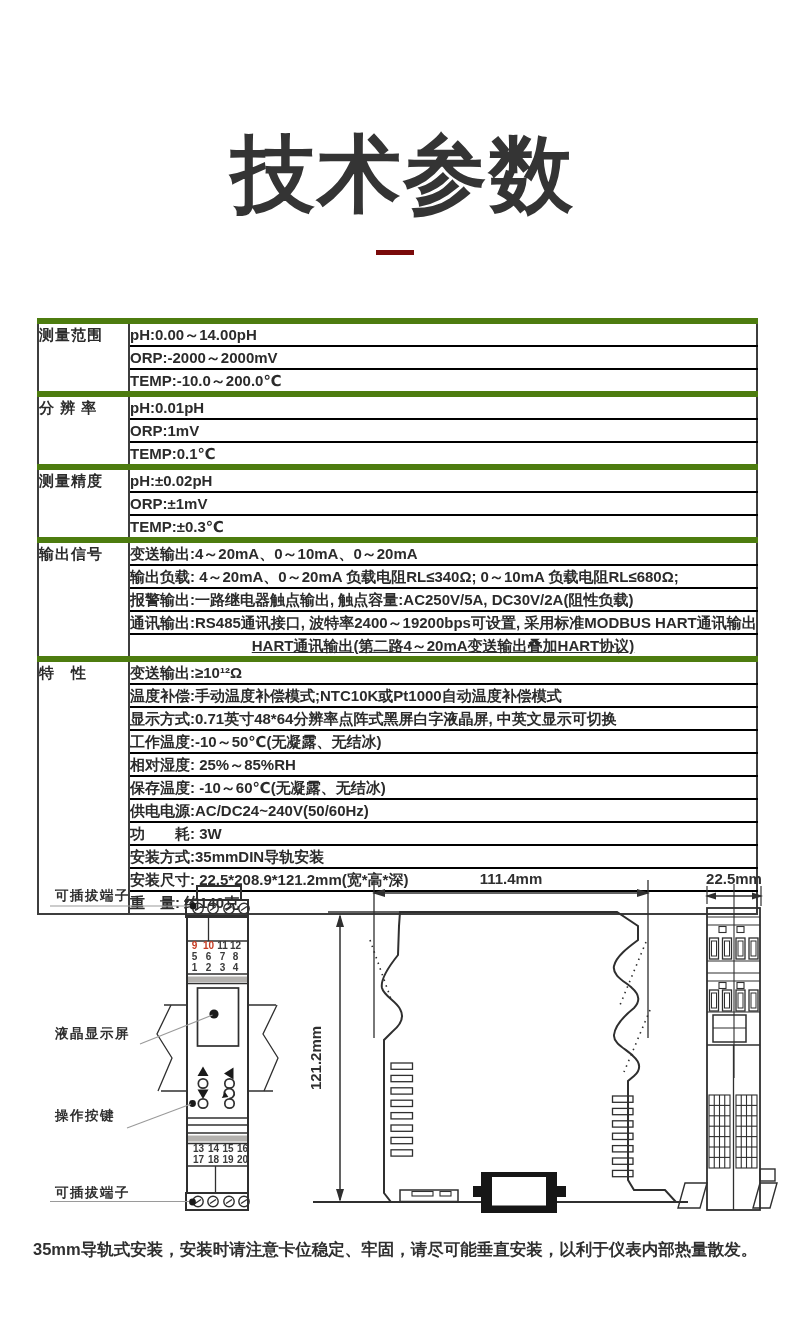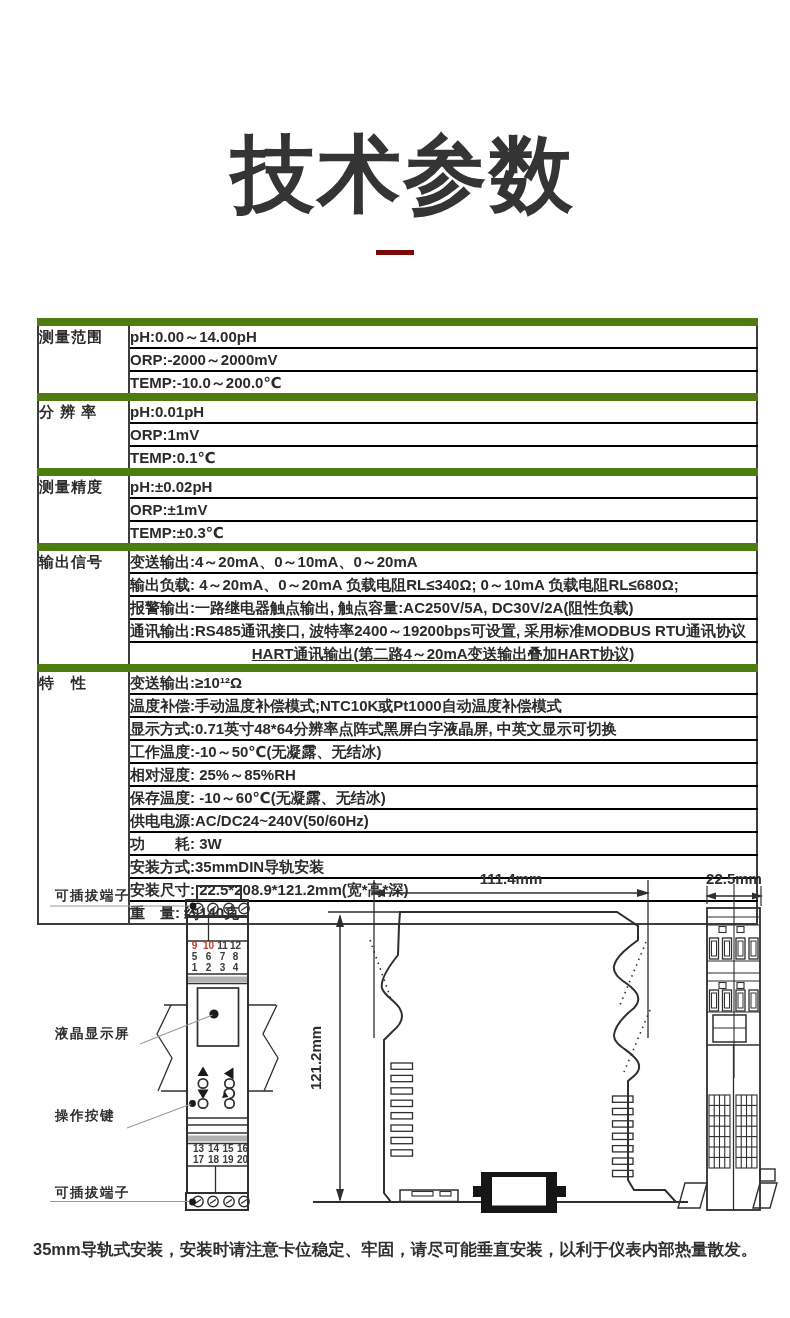--- a/index.html
+++ b/index.html
@@ -24,21 +24,21 @@
     border-collapse:collapse;table-layout:fixed;
     font-size:15px;font-weight:600;color:#2b2b2b;
   }
   table.spec{border:2px solid #3d3d3d;}
   table.spec td{height:21px;line-height:21px;padding:0;white-space:nowrap;overflow:hidden;}
   td.lbl{
     vertical-align:top;padding-left:12px;letter-spacing:1px;
     border-right:2px solid #3d3d3d;
   }
   td.val{padding-left:9px;border-top:2px solid #000000;}
-  tr.g td{border-top:8px solid #4d7c0f;}
+  tr.g td{border-top:6px solid #4d7c0f;}
   td.center{text-align:center;padding-left:0;text-decoration:underline;}
   
   svg.drawings{position:absolute;left:0;top:860px;}
   .tnum{font-size:10px;font-weight:bold;fill:#3a3a3a;stroke:none;text-anchor:middle;}
   .tnum-red{font-size:10px;font-weight:bold;fill:#c53b22;stroke:none;text-anchor:middle;}
   .dlabel{font-size:13.5px;font-weight:bold;fill:#2f2f2f;stroke:none;letter-spacing:1.5px;}
   .dim{font-size:15px;font-weight:bold;fill:#2f2f2f;stroke:none;text-anchor:middle;}
   
   .footer-note{
     position:absolute;left:33px;top:1239px;font-size:16.5px;font-weight:600;
@@ -94,21 +94,21 @@
       <td class="lbl" rowspan="5">输出信号</td>
       <td class="val">变送输出:4～20mA、0～10mA、0～20mA</td>
     </tr>
     <tr>
         <td class="val">输出负载: 4～20mA、0～20mA 负载电阻RL≤340Ω; 0～10mA 负载电阻RL≤680Ω;</td>
       </tr>
     <tr>
         <td class="val">报警输出:一路继电器触点输出, 触点容量:AC250V/5A, DC30V/2A(阻性负载)</td>
       </tr>
     <tr>
-        <td class="val">通讯输出:RS485通讯接口, 波特率2400～19200bps可设置, 采用标准MODBUS RTU通讯协议</td>
+        <td class="val">通讯输出:RS485通讯接口, 波特率2400～19200bps可设置, 采用标准MODBUS HART通讯输出</td>
       </tr>
     <tr>
         <td class="val center">HART通讯输出(第二路4～20mA变送输出叠加HART协议)</td>
       </tr>
 
     <tr class="g">
       <td class="lbl" rowspan="11">特　性</td>
       <td class="val">变送输出:≥10¹²Ω</td>
     </tr>
     <tr>

